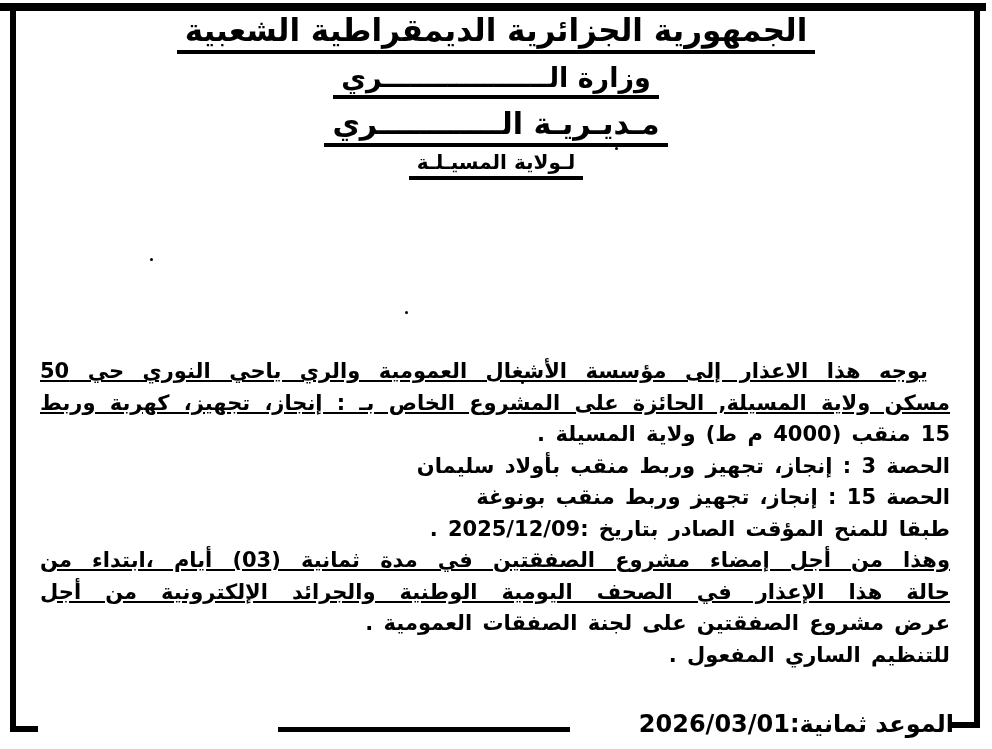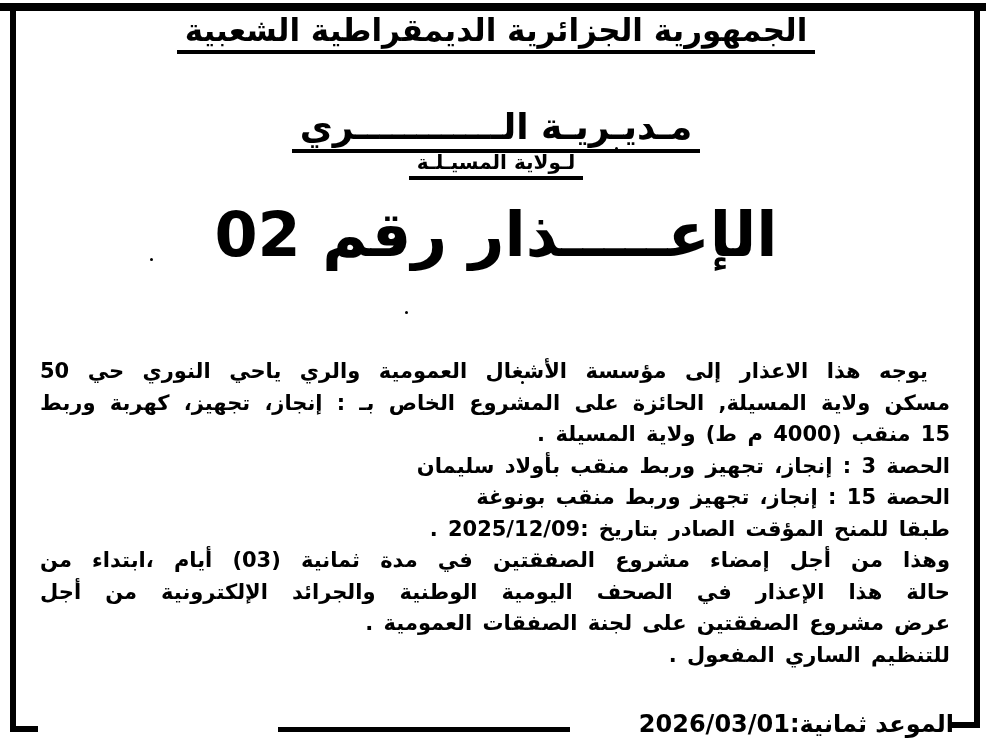--- a/index.html
+++ b/index.html
@@ -14,35 +14,35 @@
   .frame-left   { left:10px; top:9px; width:6px; height:722px; }
   .frame-left-foot  { left:10px; top:726px; width:28px; height:6px; }
   .frame-right  { left:974px; top:10px; width:6px; height:714px; }
   .frame-right-foot { left:948px; top:722px; width:32px; height:6px; }
 
   
   .hdr { position:absolute; left:0; right:0; text-align:center; direction:rtl; }
   .hdr .u { display:inline-block; border-bottom:4px solid #000; padding:0 8px 2px; }
   .hdr-republic    { top:12px;  font-size:31px;border-radius:7px; }
   .hdr-ministry    { top:62px;  font-size:27px; }
-  .hdr-directorate { top:106px; font-size:36px; }
+  .hdr-directorate { top:106px; font-size:30px; }
   .hdr-wilaya      { top:150px; font-size:20px; }
 
   .notice-title {
     position:absolute; left:0; right:0; top:198px;
     text-align:center; direction:rtl; font-size:62px; letter-spacing:1px;
   }
 
   
   .body-block {
     position:absolute; left:40px; right:42px; top:356px;
     direction:rtl; font-size:21px; line-height:31.5px; word-spacing:3px;
   }
   .bl { }
-  .jl { text-align:justify; text-align-last:justify; }
+  .jl { text-align:justify; text-align-last:justify;text-decoration:underline; }
   .indent { text-indent:22px; }
 
   
   .footer-anep {
     position:absolute; left:46px; top:756px;
     font-family:"Liberation Serif", serif; font-weight:bold;
     font-size:28px; letter-spacing:1px; white-space:nowrap;
   }
   .footer-rule { left:278px; top:727px; width:292px; height:5px; }
   .footer-deadline {
@@ -61,28 +61,30 @@
 
   <div class="bar frame-top"></div>
   <div class="bar frame-left"></div>
   <div class="bar frame-left-foot"></div>
   <div class="bar frame-right"></div>
   <div class="bar frame-right-foot"></div>
 
   <div class="hdr hdr-republic">
     <span class="u">الجمهورية الجزائرية الديمقراطية الشعبية</span>
   </div>
+  <div class="hdr hdr-ministry">
+    <span class="u">وزارة الــــــــــــــــــري</span>
+  </div>
   <div class="hdr hdr-directorate">
     <span class="u">مـديـريـة الــــــــــــري</span>
   </div>
   <div class="hdr hdr-wilaya">
     <span class="u">لـولاية المسيـلـة</span>
   </div>
 
-  <div class="notice-title">الإعـــــذار رقم 02</div>
 
   <div class="body-block">
     <div class="jl indent">يوجه هذا الاعذار إلى مؤسسة الأشغال العمومية والري ياحي النوري حي 50</div>
     <div class="jl">مسكن ولاية المسيلة, الحائزة على المشروع الخاص بـ : إنجاز، تجهيز، كهربة وربط</div>
     <div class="bl">15 منقب (4000 م ط) ولاية المسيلة .</div>
     <div class="bl">الحصة 3 : إنجاز، تجهيز وربط منقب بأولاد سليمان</div>
     <div class="bl">الحصة 15 : إنجاز، تجهيز وربط منقب بونوغة</div>
     <div class="bl">طبقا للمنح المؤقت الصادر بتاريخ :2025/12/09 .</div>
     <div class="jl">وهذا من أجل إمضاء مشروع الصفقتين في مدة ثمانية (03) أيام ،ابتداء من</div>
     <div class="jl">حالة هذا الإعذار في الصحف اليومية الوطنية والجرائد الإلكترونية من أجل</div>

